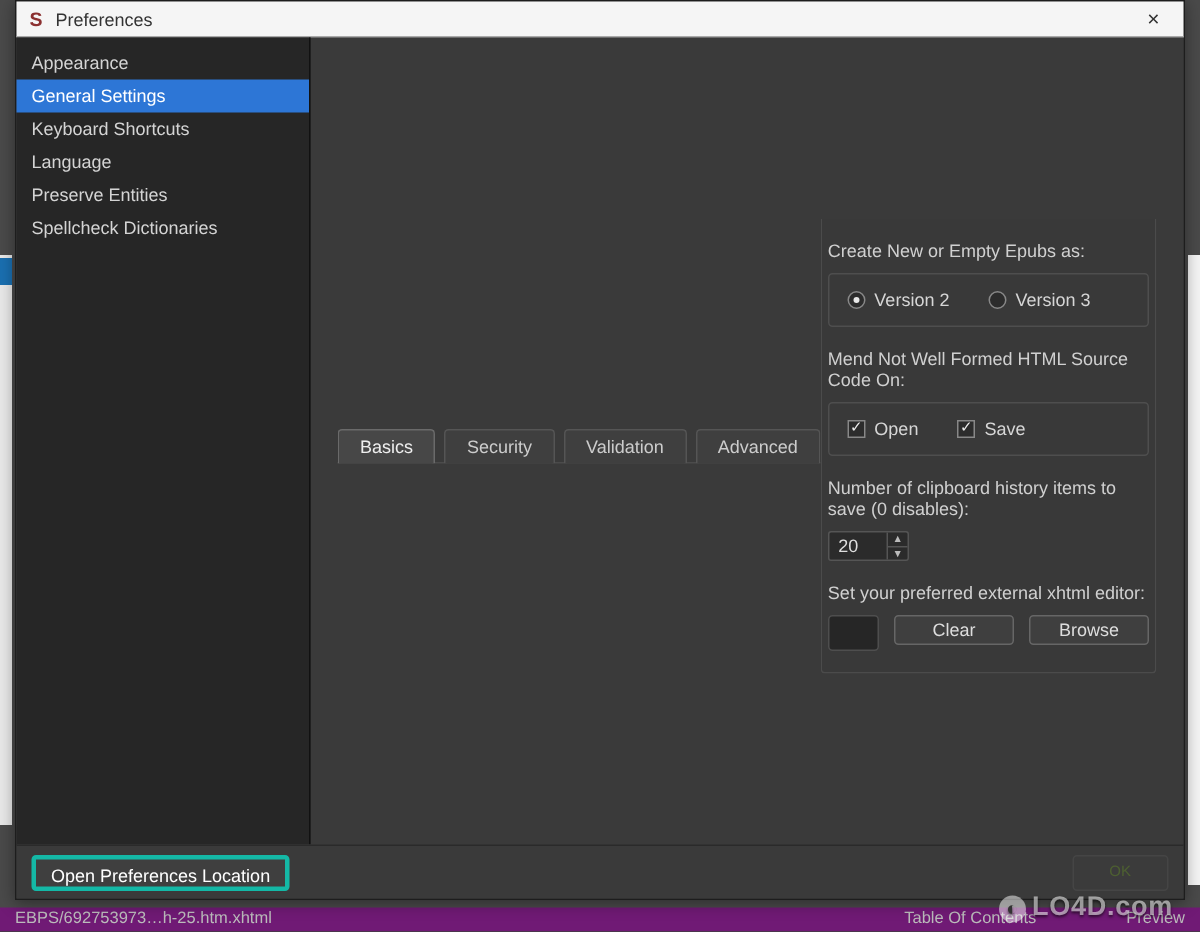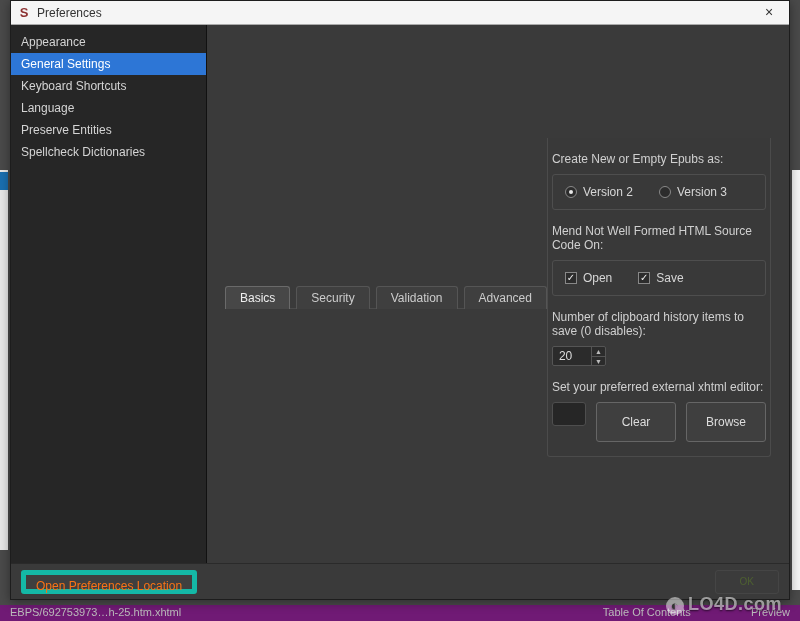--- a/index.html
+++ b/index.html
@@ -44,26 +44,26 @@
 
 .spin-row { display:flex; align-items:center; }
 .spin { display:flex; border:1px solid #555; background:#2b2b2b; border-radius:2px; height:20px; }
 .spin input { width:38px; background:transparent; border:none; color:#ddd; padding:0 6px; font-size:12px; outline:none;}
 .spin .arrows { width:14px; display:flex; flex-direction:column; border-left:1px solid #555;}
 .spin .arrows span { flex:1; font-size:7px; line-height:9px; text-align:center; color:#bbb; cursor:pointer;}
 .spin .arrows span:first-child { border-bottom:1px solid #555;}
 
 .editor-row { display:flex; gap:10px; margin-top:8px;}
 .editor-row .path { flex:1; height:24px; background:#262626; border:1px solid #4e4e4e; border-radius:3px;}
-.btn { width:80px; height:40px; background:#3f3f3f; border:1px solid #666; border-radius:3px; color:#ddd; font-size:12px; cursor:pointer;}
+.btn { width:80px; height:20px; background:#3f3f3f; border:1px solid #666; border-radius:3px; color:#ddd; font-size:12px; cursor:pointer;}
 
 
 .footer { height:36px; background:#3a3a3a; display:flex; align-items:center; padding:0 10px; gap:10px; border-top:1px solid #2a2a2a;}
 .footer .spacer { flex:1; }
-.footer .btn-wide { padding:4px 10px; height:24px; background:#3f3f3f; border:5px solid #14b8a6; border-radius:3px; color:#f97316; font-size:12px; cursor:pointer;text-align:center;}
+.footer .btn-wide { padding:4px 10px; height:24px; background:#3f3f3f; border:3px solid #14b8a6; border-radius:3px; color:#ffffff; font-size:12px; cursor:pointer;text-align:center;}
 .footer .ok-faded { opacity:.25; padding:4px 24px; height:24px; background:#3f3f3f; border:1px solid #666; border-radius:3px; color:#84cc16; font-size:10px;}
 
 
 .watermark { position:absolute; right:18px; bottom:6px; color:rgba(255,255,255,.55); font-size:18px; font-weight:bold; letter-spacing:.5px; pointer-events:none; text-shadow:0 1px 2px rgba(0,0,0,.6);}
 .watermark .dot { display:inline-block; width:18px; height:18px; border-radius:50%; background:rgba(255,255,255,.5); color:#333; text-align:center; line-height:18px; font-size:13px; margin-right:4px; font-weight:bold;}
 </style>
 </head>
 <body>
 
 <div class="backdrop">

